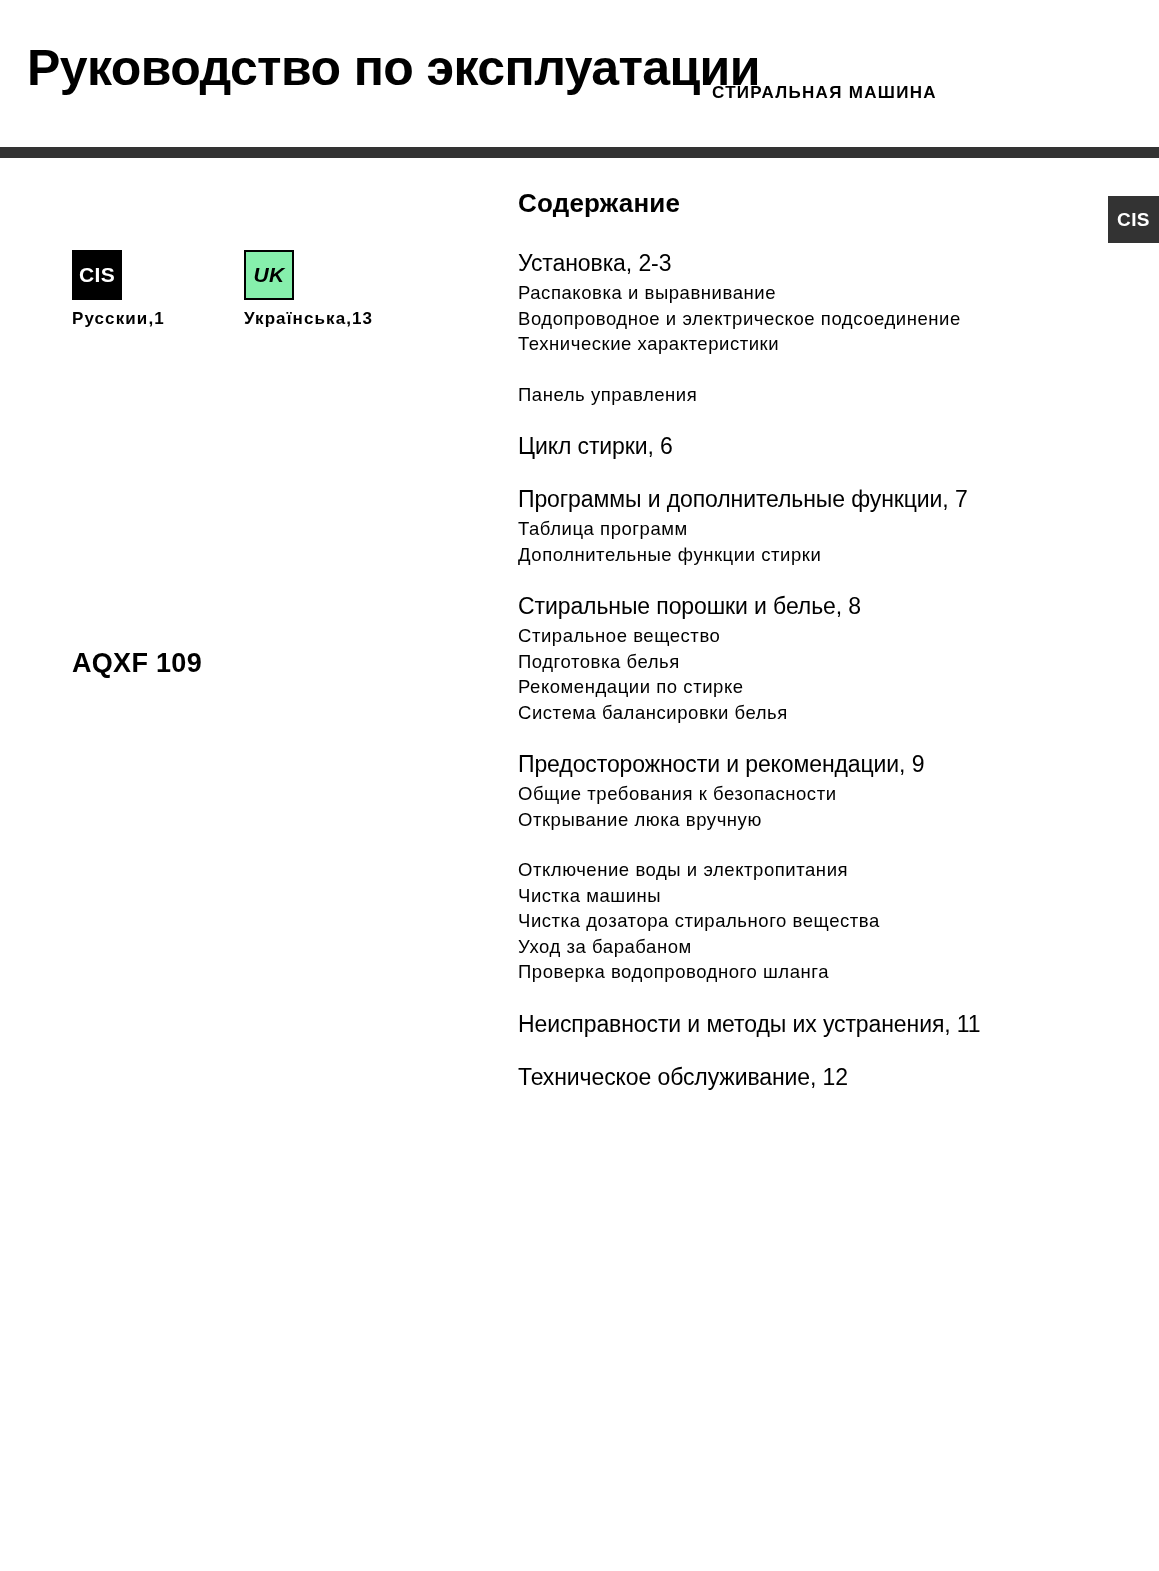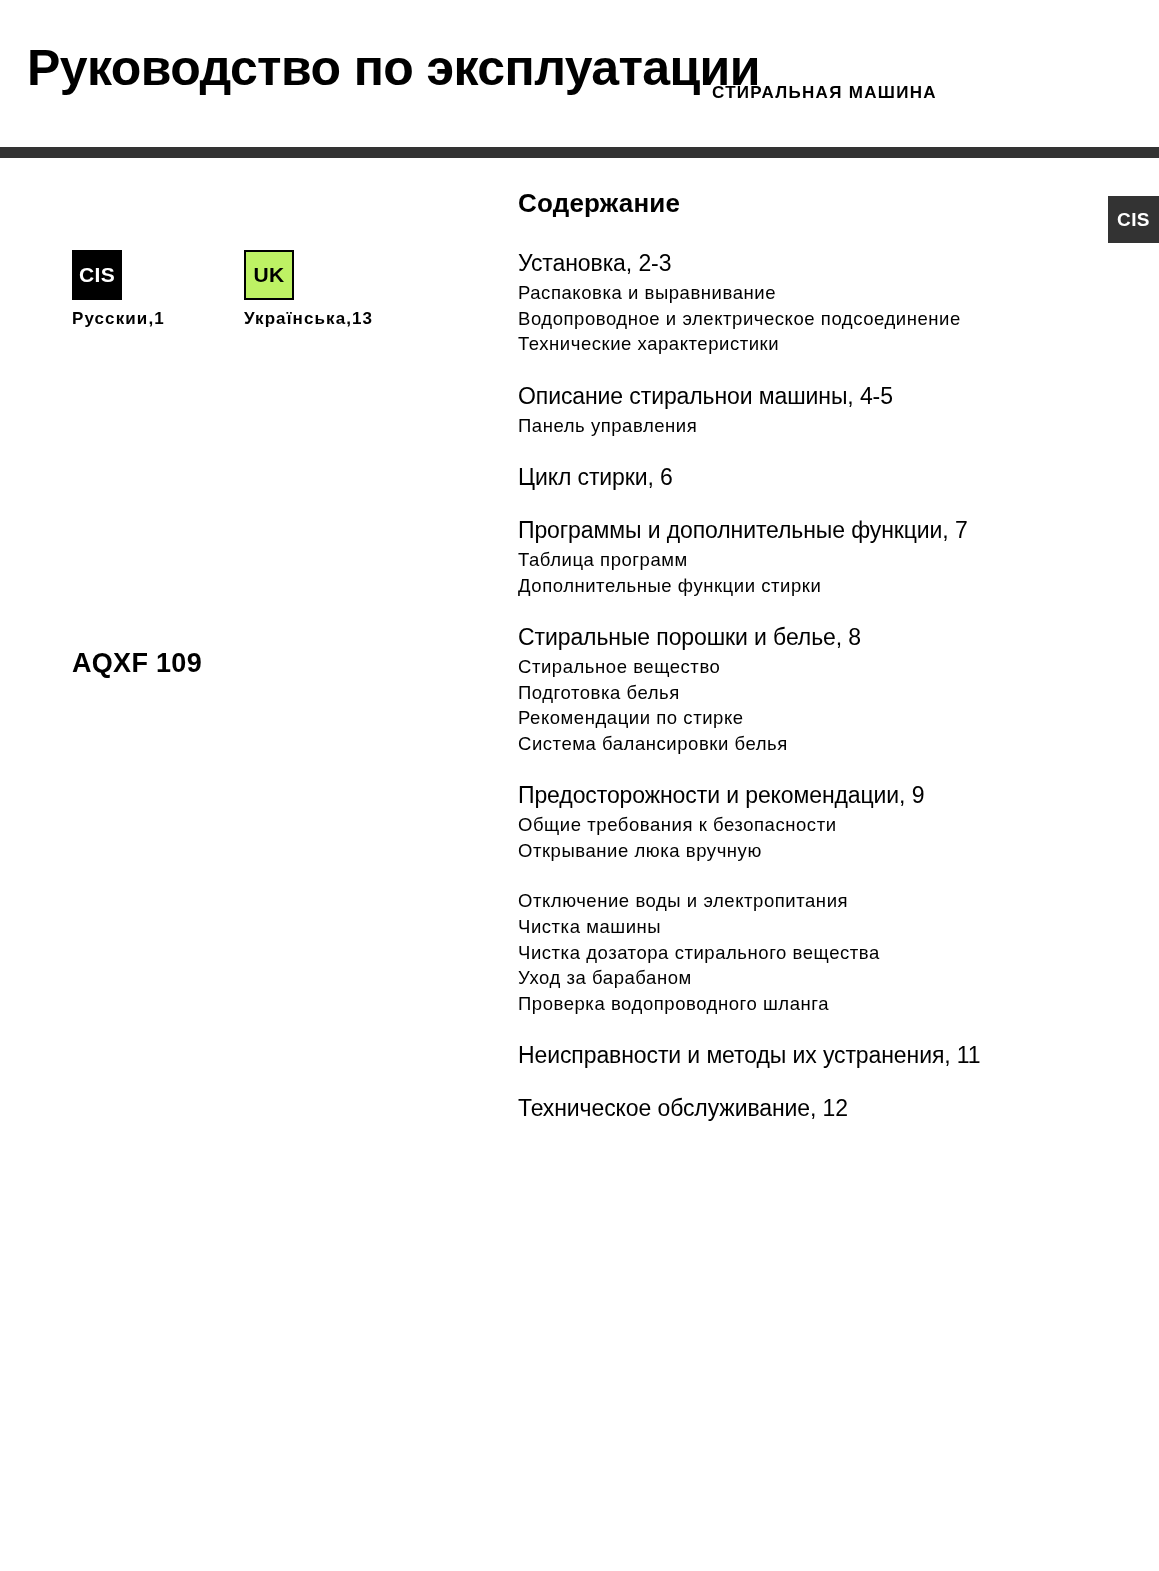--- a/index.html
+++ b/index.html
@@ -83,23 +83,24 @@
     justify-content: center;
     font-size: 21px;
     font-weight: bold;
     letter-spacing: 0.3px;
   }
   .lang-badge.filled {
     background: #000000;
     color: #ffffff;
   }
   .lang-badge.outline {
-    background: #bef264;
+    background: #86efac;
     color: #000000;
     border: 2px solid #000000;
+    font-style: italic;
   }
   .lang-caption {
     margin-top: 9px;
     font-size: 17px;
     font-weight: bold;
     letter-spacing: 1.1px;
     white-space: nowrap;
   }
 
   .model-code {
@@ -232,21 +233,20 @@
   <div class="toc">
     <div class="toc-title">Содержание</div>
     <div id="toc-sections">
         <div class="toc-section">
           <div class="toc-section-title">Установка, 2-3</div>
           <div class="toc-sub">Распаковка и выравнивание</div>
           <div class="toc-sub">Водопроводное и электрическое подсоединение</div>
           <div class="toc-sub">Технические характеристики</div>
         </div>
         <div class="toc-section">
-          <div class="toc-section-title">Описание стиральнои машины, 4-5</div>
           <div class="toc-sub">Панель управления</div>
         </div>
         <div class="toc-section">
           <div class="toc-section-title">Цикл стирки, 6</div>
         </div>
         <div class="toc-section">
           <div class="toc-section-title">Программы и дополнительные функции, 7</div>
           <div class="toc-sub">Таблица программ</div>
           <div class="toc-sub">Дополнительные функции стирки</div>
         </div>

